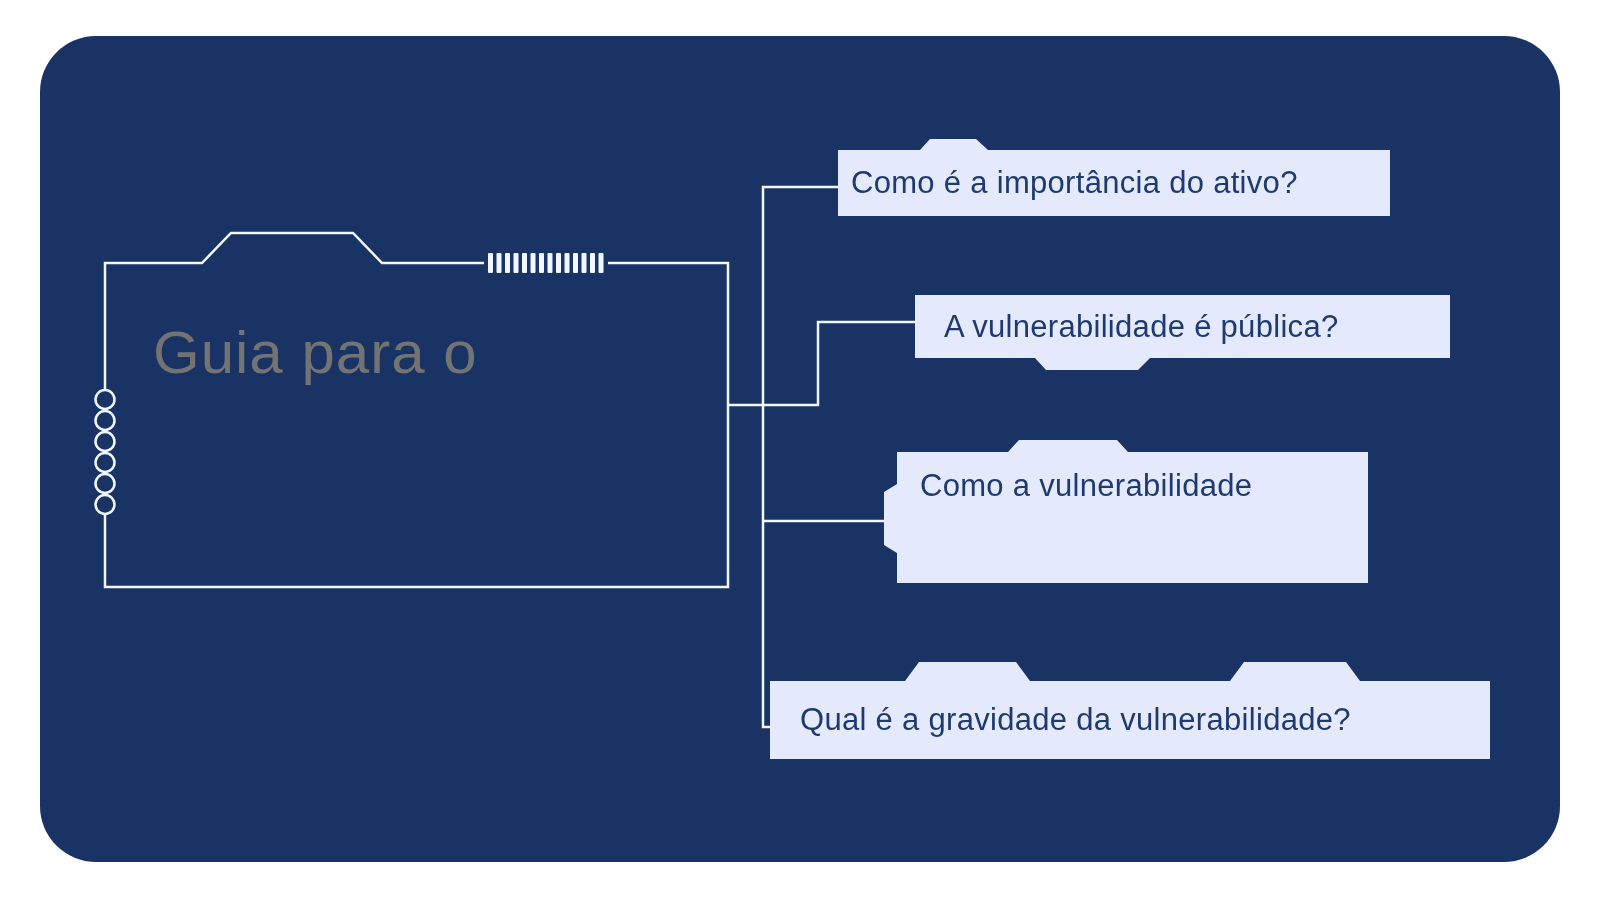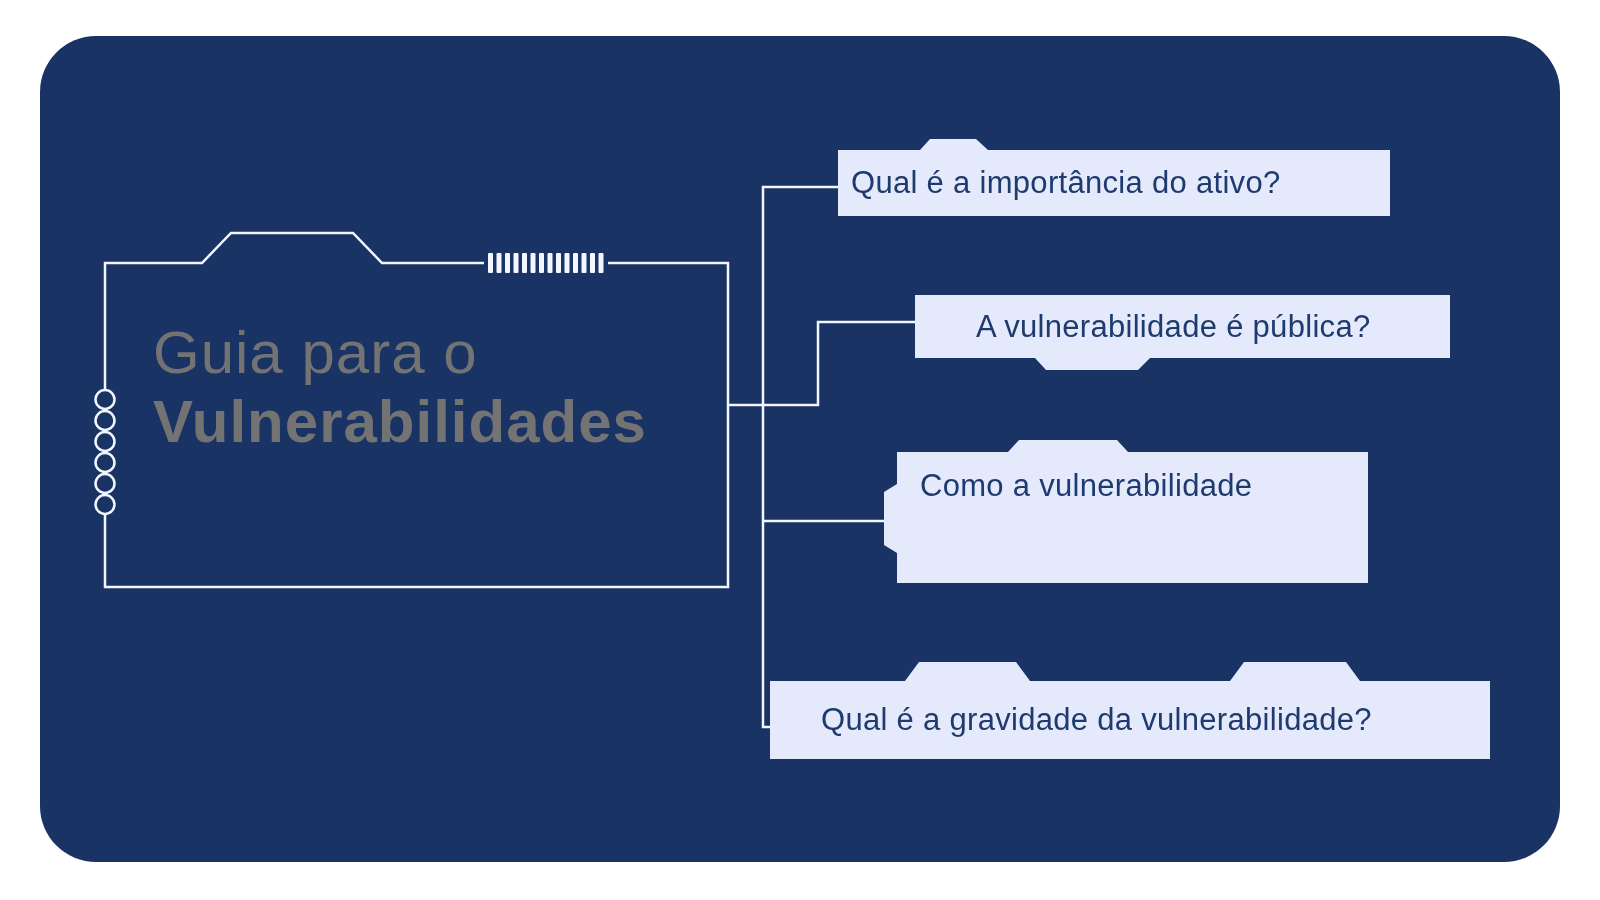--- a/index.html
+++ b/index.html
@@ -28,24 +28,24 @@
   .title .bold { font-weight:bold; }
   .qtext {
     position:absolute;
     color:#1e3a6e;
     font-size:31px;
     font-weight:500;
     letter-spacing:0.3px;
     white-space:nowrap;
   }
   .q1 { left:851px; top:150px; line-height:66px; }
-  .q2 { left:944px; top:295px; line-height:63px;margin-left:32px; }
+  .q2 { left:944px; top:295px; line-height:63px; }
   .q3 { left:920px; top:465px; line-height:42px; white-space:normal;text-align:right; }
   .q3 span { display:block; }
-  .q4 { left:800px; top:681px; line-height:78px;margin-left:21px; }
+  .q4 { left:800px; top:681px; line-height:78px; }
 </style>
 </head>
 <body>
 
 <div class="panel"></div>
 
 <svg class="scene" width="1600" height="900" viewBox="0 0 1600 900">
 
   <path d="M 105,390 L 105,263 L 202,263 L 231,233 L 353,233 L 382,263 L 484,263
            M 608,263 L 728,263 L 728,587 L 105,587 L 105,513" fill="none" stroke="#f2f6fe" stroke-width="2.5"></path>
@@ -88,21 +88,20 @@
 
   <path d="M 897,452 L 1008,452 L 1019,440 L 1117,440 L 1128,452 L 1368,452
            L 1368,583 L 897,583 L 897,553 L 884,545 L 884,492 L 897,484 Z" fill="#e4eafb"></path>
 
   <path d="M 770,681 L 905,681 L 919,662 L 1016,662 L 1030,681 L 1230,681
            L 1244,662 L 1346,662 L 1360,681 L 1490,681 L 1490,759 L 770,759 Z" fill="#e4eafb"></path>
 </svg>
 
 <div class="title">
   <span class="line">Guia para o</span>
-  <span class="line bold">Vulnerabilidades</span>
 </div>
 
-<div class="qtext q1">Qual é a importância do ativo?</div>
+<div class="qtext q1">Como é a importância do ativo?</div>
 <div class="qtext q2">A vulnerabilidade é pública?</div>
 <div class="qtext q3">
   <span>Como a vulnerabilidade</span>
 </div>
 <div class="qtext q4">Qual é a gravidade da vulnerabilidade?</div>
 
 </body></html>

